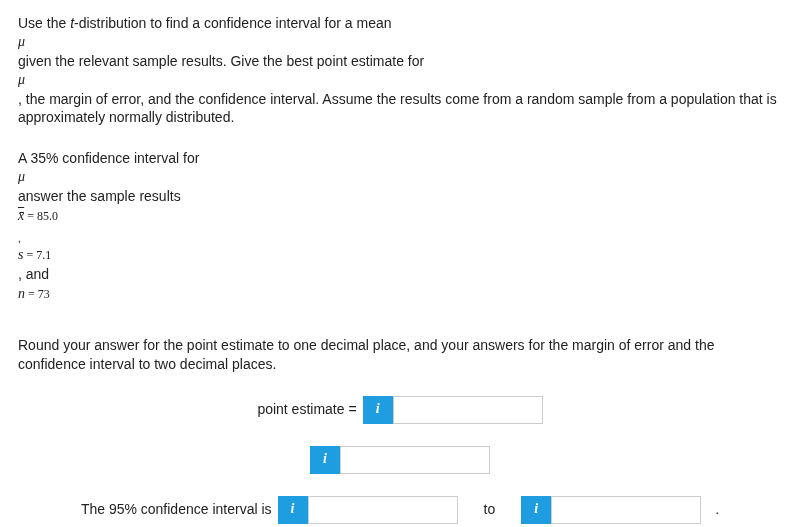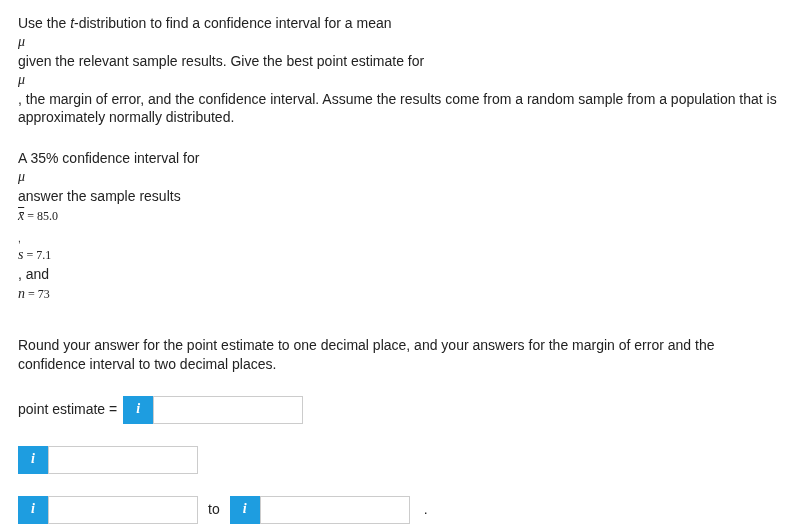--- a/index.html
+++ b/index.html
@@ -13,20 +13,21 @@
       line-height: 1.35;
     }
     .italic { font-style: italic; }
     .serif-math { font-family: "Times New Roman", Times, serif; font-style: italic; font-size: 14px; }
     .serif-upright { font-family: "Times New Roman", Times, serif; font-style: normal; font-size: 12px; }
     .overline { text-decoration: overline; }
     .input-row {
       display: flex;
       align-items: center;
       margin-bottom: 22px;
+      justify-content: center;
     }
     .input-label { margin-right: 6px; }
     .info-btn {
       width: 30px;
       height: 28px;
       background: #1e9de0;
       color: #fff;
       display: flex;
       align-items: center;
       justify-content: center;
@@ -94,23 +95,24 @@
 </div>
 
 <div class="input-row">
   <div class="info-btn">
       <span>i</span>
     </div>
   <input type="text" class="num-input" style="">
 </div>
 
 <div class="input-row">
+  <span class="input-label">The 95% confidence interval is </span>
   <div class="info-btn">
       <span>i</span>
     </div>
   <input type="text" class="num-input" style="">
-  <span style="margin: 0 10px;"> to </span>
+  <span style="margin: 0 26px;"> to </span>
   <div class="info-btn">
       <span>i</span>
     </div>
   <input type="text" class="num-input" style="">
   <span style="margin-left: 14px;"> .</span>
 </div>
 
 </body></html>

